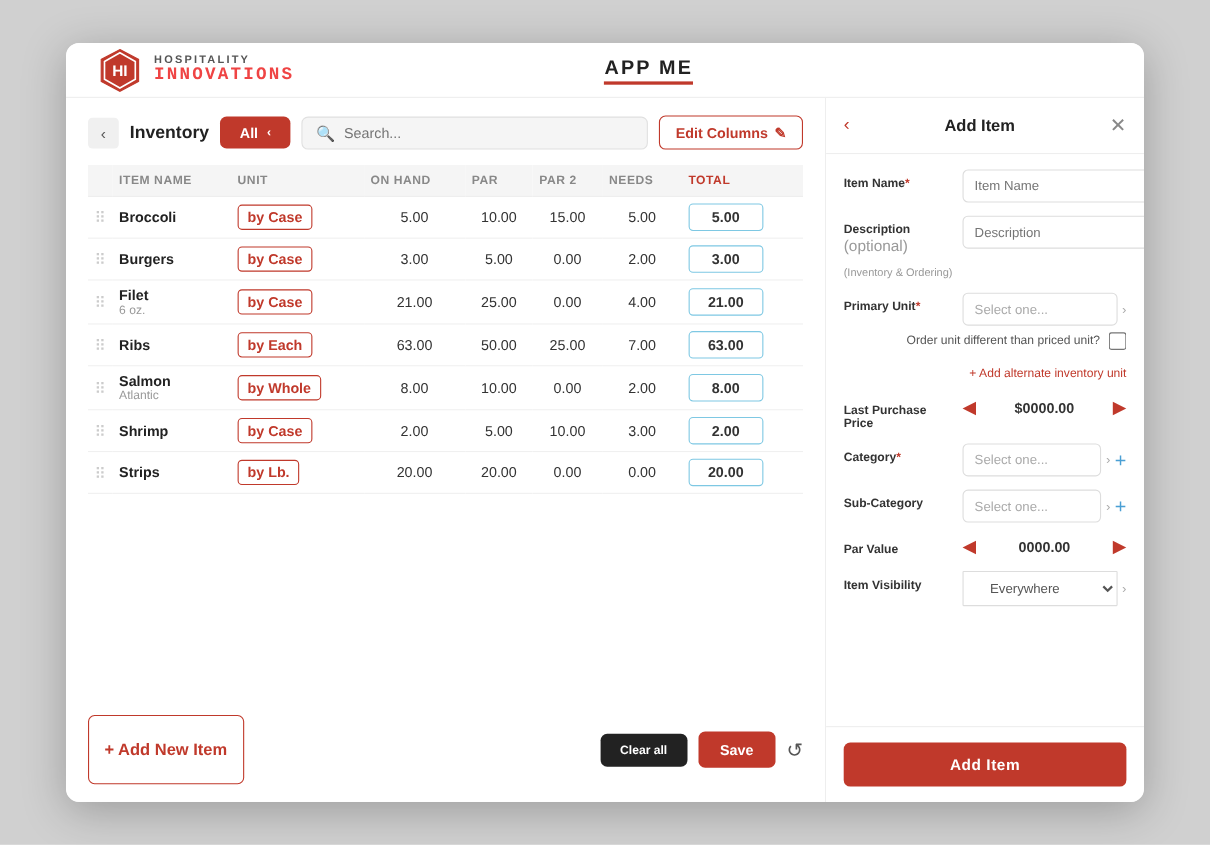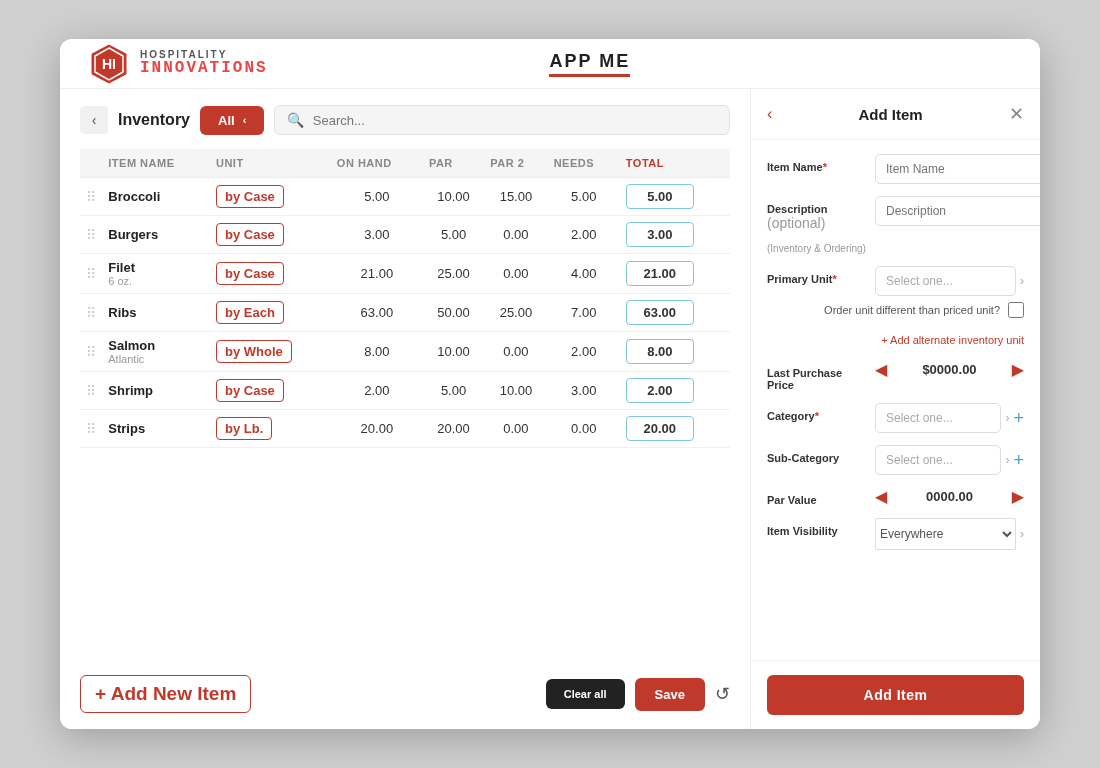--- a/index.html
+++ b/index.html
@@ -220,22 +220,22 @@
       align-items: center;
       justify-content: space-between;
       margin-top: 14px;
       padding-top: 10px;
     }
     .add-new-item-btn {
       background: #fff;
       border: 1.5px solid #c0392b;
       color: #c0392b;
       border-radius: 6px;
-      padding: 7px 14px;
-      font-size: 19px;
+      padding: 22px 14px;
+      font-size: 15px;
       font-weight: 600;
       cursor: pointer;
     }
     .footer-actions {
       display: flex;
       align-items: center;
       gap: 10px;
     }
     .clear-all-btn {
       background: #222;
@@ -434,21 +434,21 @@
       font-size: 14px;
       font-weight: 700;
       cursor: pointer;
       width: 100%;
       letter-spacing: 0.5px;
     }
     .visibility-select {
       flex: 1;
       border: 1px solid #ddd;
       border-radius: 1px;
-      padding: 7px 0;
+      padding: 7px 20px;
       font-size: 12px;
       color: #555;
       background: #fff;
       outline: none;
     }
   </style>
 </head>
 <body>
 
 <div class="app-window">
@@ -479,20 +479,24 @@
         <button class="back-btn">‹</button>
         <span class="inventory-title">Inventory</span>
         <button class="filter-btn">
           <span>All</span>
           <span class="chevron">‹</span>
         </button>
         <div class="search-box">
           <span style="color:#aaa;font-size:14px;">🔍</span>
           <input type="text" placeholder="Search..." style="">
         </div>
+        <button class="edit-columns-btn">
+          <span>Edit Columns</span>
+          <span>✎</span>
+        </button>
       </div>
 
       <div style="overflow-x:auto; flex:1;">
         <table class="inventory-table">
           <thead>
             <tr>
               <th style="width:20px;"></th>
               <th>ITEM NAME</th>
               <th>UNIT</th>
               <th class="num-cell">ON HAND</th>

